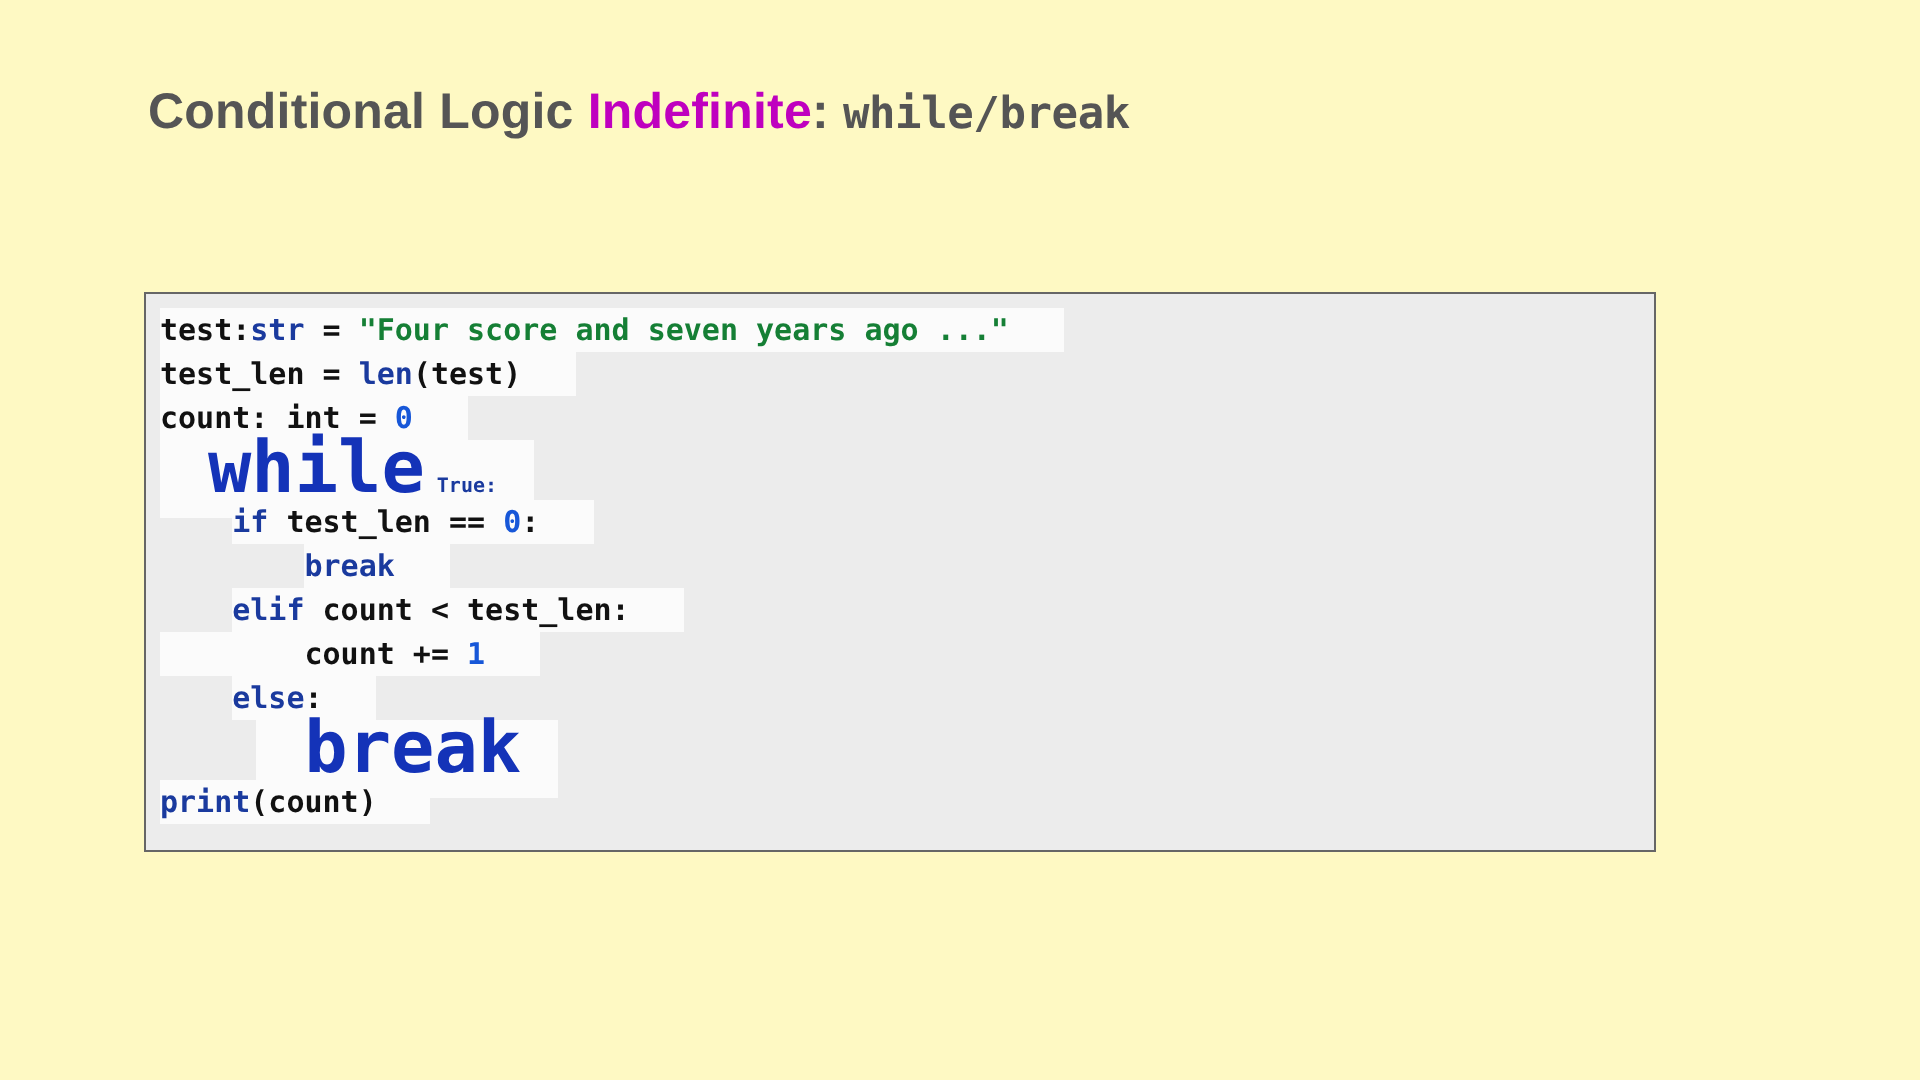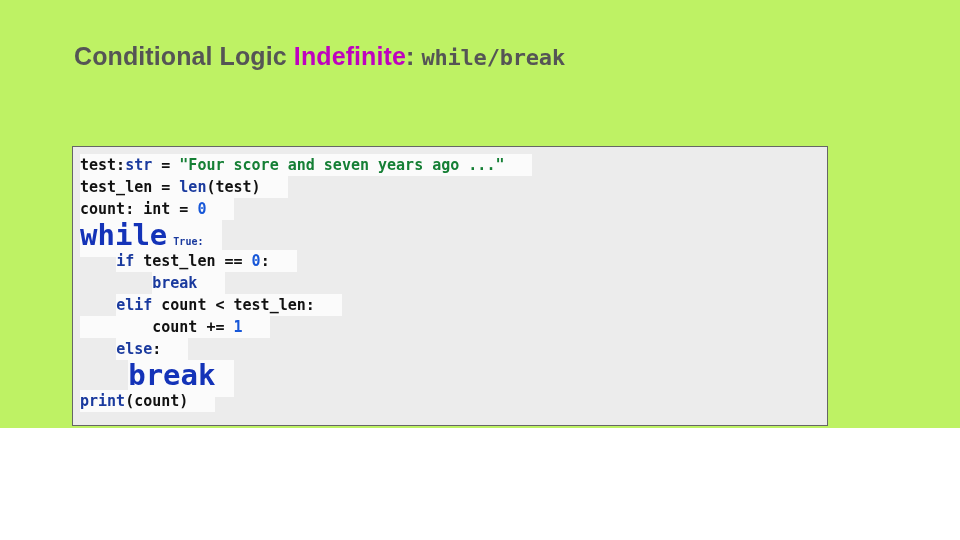--- a/index.html
+++ b/index.html
@@ -11,22 +11,22 @@
     width: 960px;
     height: 540px;
     overflow: hidden;
     font-family: "Liberation Sans", sans-serif;
     -webkit-font-smoothing: antialiased;
   }
 
   .slide {
     position: relative;
     width: 960px;
-    height: 428px;
-    background: #bef264;
+    height: 540px;
+    background: #fef9c3;
   }
 
   
   .slide-title {
     position: absolute;
     left: 74px;
     top: 42px;
     font-family: "Liberation Sans", sans-serif;
     font-size: 25px;
     font-weight: bold;
@@ -90,23 +90,24 @@
   }
 
   
   .t-plain   { color: #111111; }
   .t-kw      { color: #1a3a9e; text-align: center; }   
   .t-kwstrong{ color: #1433b8; }   
   .t-str     { color: #157f35; }   
   .t-num     { color: #1757d8; }   
 
   .big-tok {
-    font-size: 29px;
+    font-size: 36px;
     line-height: 30px;
     vertical-align: baseline;
+    padding-left: 24px;
   }
   .sm-tok {
     font-size: 10px;
   }
 </style>
 </head>
 <body>
 
 <div class="slide">
 

